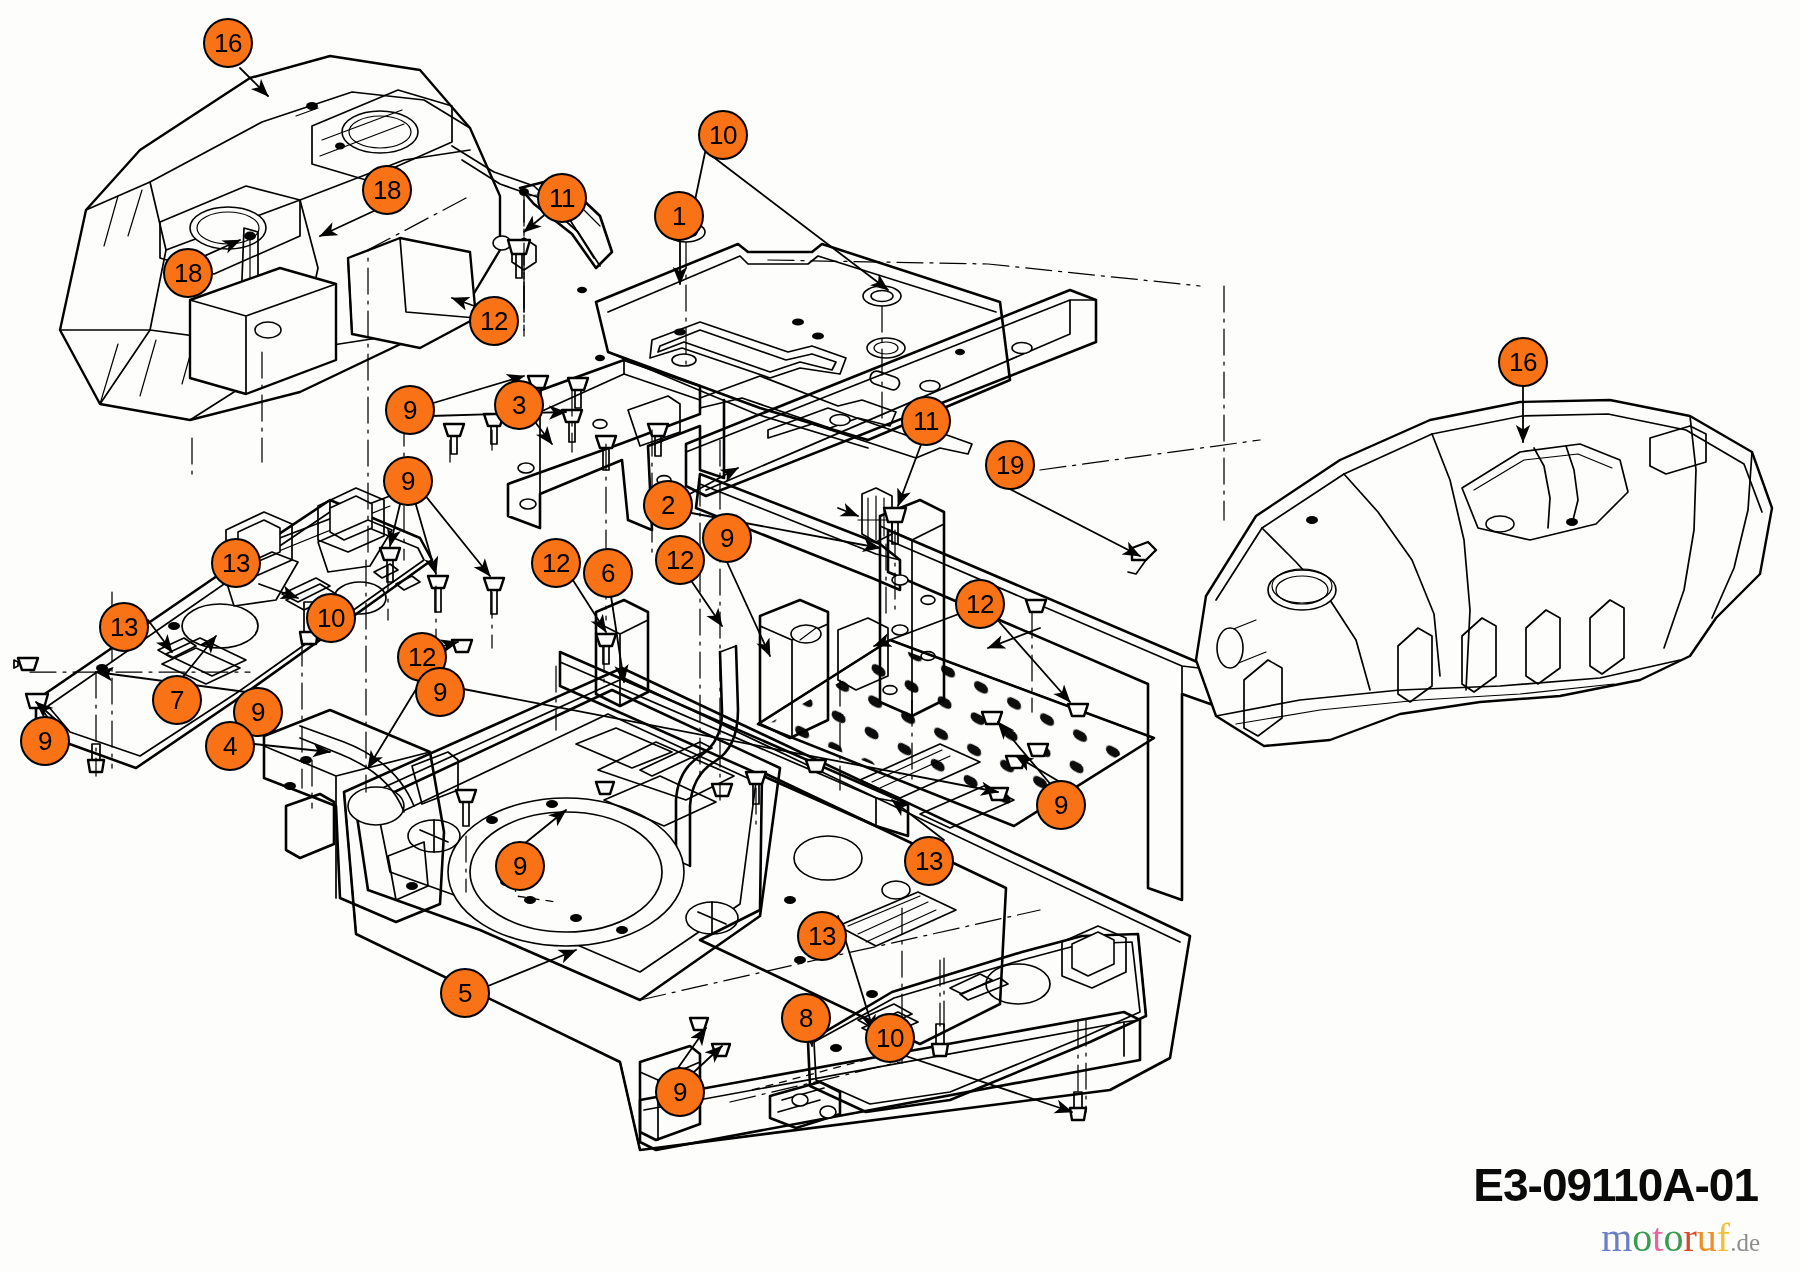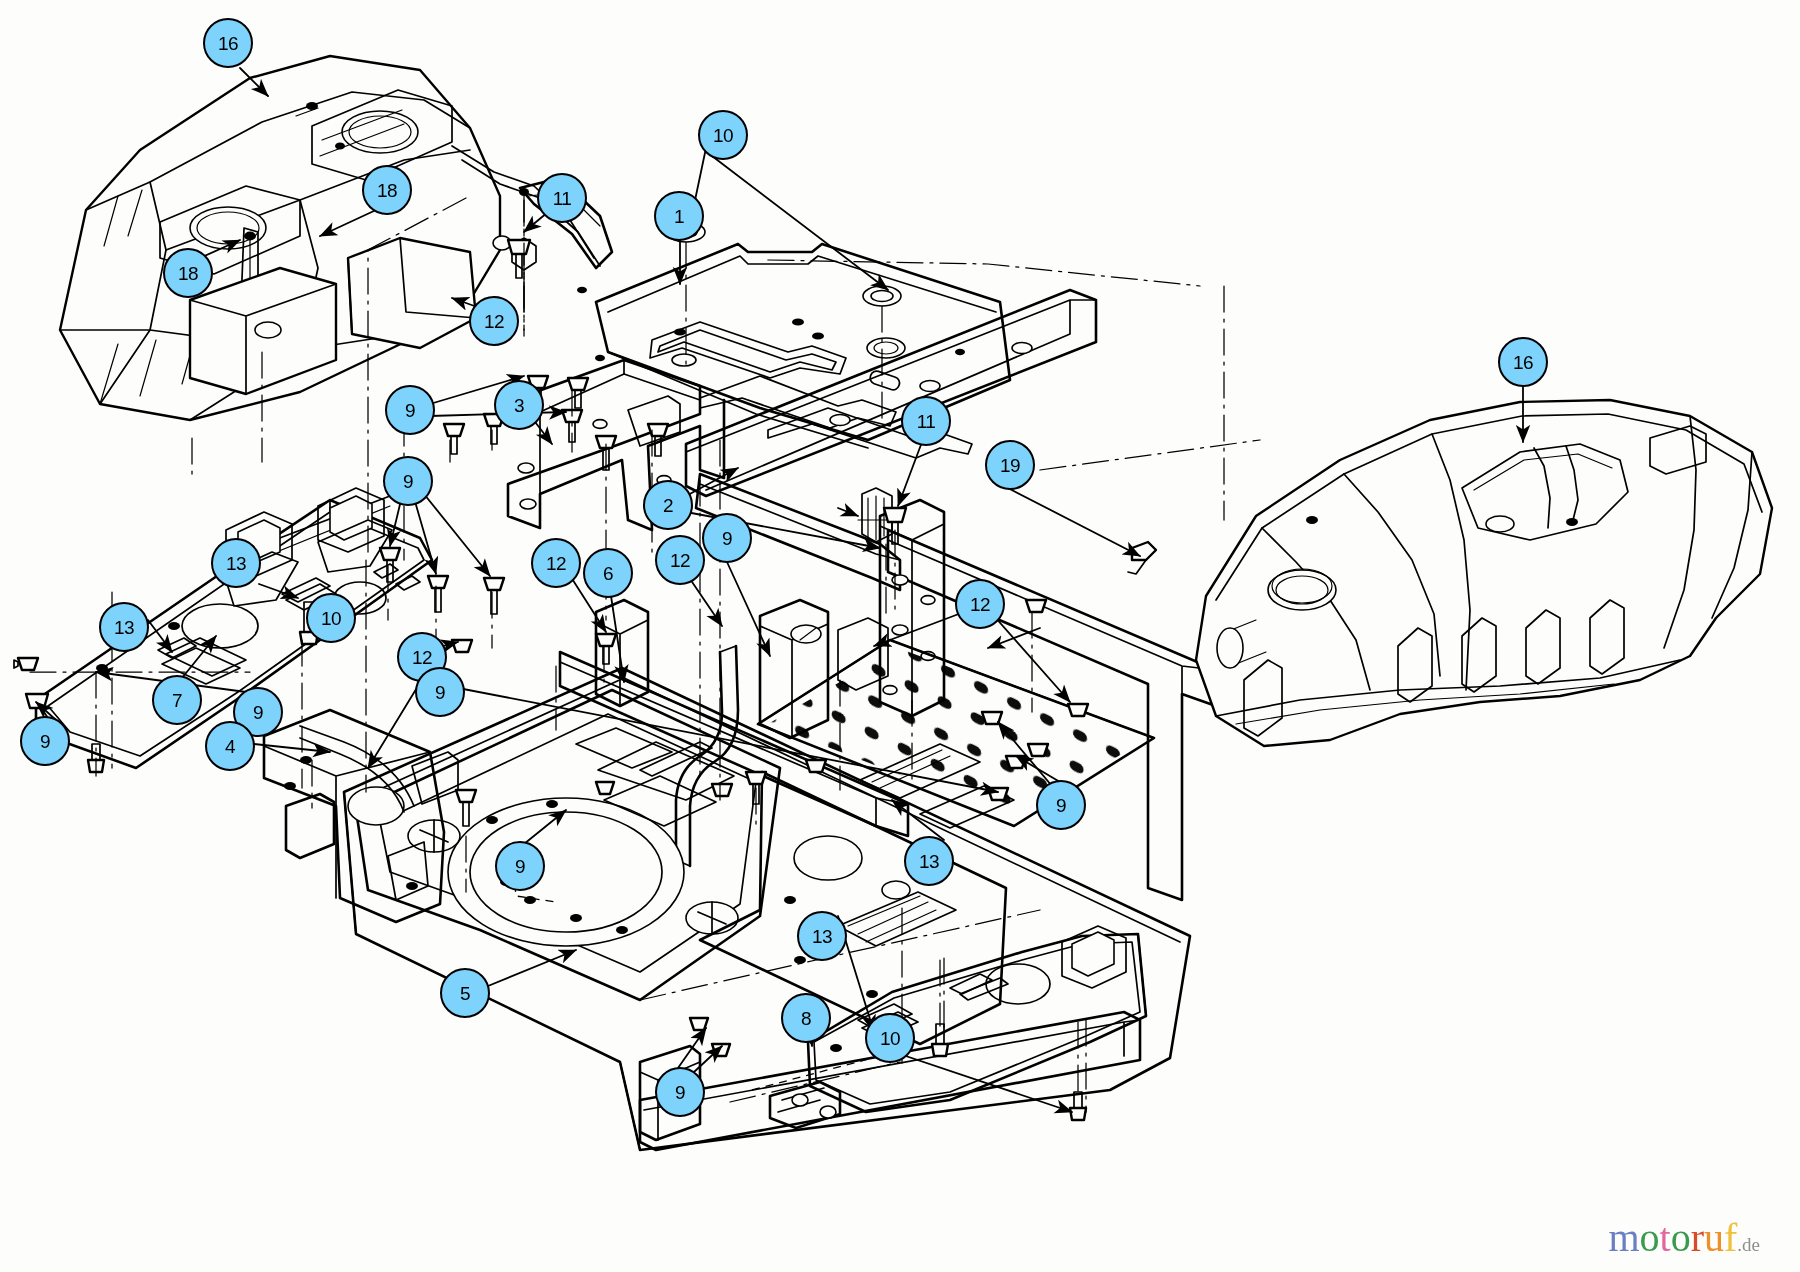--- a/index.html
+++ b/index.html
@@ -7,38 +7,38 @@
   #sheet{
     position:relative;
     width:1800px;height:1272px;
     background:#fdfefc;
     overflow:hidden;
   }
   #artboard{position:absolute;left:0;top:0;width:1800px;height:1272px;}
   .callout{position:absolute;transform:translate(-50%,-50%);}
   .callout .bub{
     width:46px;height:46px;border-radius:50%;
-    border:2.2px solid #000;background:#7dd3fc;
+    border:2.2px solid #000;background:#f97316;
     display:flex;align-items:center;justify-content:center;
     font-family:"Liberation Sans",sans-serif;
-    font-size:19px;line-height:1;color:#000;letter-spacing:-0.5px;
+    font-size:26px;line-height:1;color:#000;letter-spacing:-0.5px;
   }
   #drawing-number{
     position:absolute;right:42px;bottom:60px;
     font-family:"Liberation Sans",sans-serif;
     font-size:46px;font-weight:700;color:#0a0a0a;letter-spacing:-1px;
     white-space:nowrap;
   }
   #watermark{
     position:absolute;right:40px;bottom:14px;
     font-family:"Liberation Serif",serif;
     font-size:40px;line-height:1;white-space:nowrap;
   }
   #watermark span{font-weight:400;}
-  #watermark .suffix{font-size:19px;color:#8e8e8e;}
+  #watermark .suffix{font-size:25px;color:#8e8e8e;}
 </style>
 </head>
 <body>
 
 <div id="sheet">
 
   <svg id="artboard" viewBox="0 0 1800 1272">
     <defs>
       <style>
         .o  { fill:none; stroke:#000; stroke-width:2.6; stroke-linejoin:round; stroke-linecap:round; }
@@ -704,16 +704,17 @@
   <div class="callout" style="left:806px;top:1018px">
     <div class="bub">8</div>
     </div>
   <div class="callout" style="left:890px;top:1038px">
     <div class="bub">10</div>
     </div>
   <div class="callout" style="left:680px;top:1092px">
     <div class="bub">9</div>
     </div>
 
+  <div id="drawing-number">E3-09110A-01</div>
 
   <div id="watermark"><span style="color: rgb(107, 127, 196);">m</span><span style="color: rgb(58, 154, 78);">o</span><span style="color: rgb(226, 103, 159);">t</span><span style="color: rgb(58, 154, 78);">o</span><span style="color: rgb(217, 74, 43);">r</span><span style="color: rgb(239, 143, 42);">u</span><span style="color: rgb(240, 192, 58);">f</span><span class="suffix" style="color: rgb(142, 142, 142);">.de</span></div>
 
 </div>
 
 </body></html>

